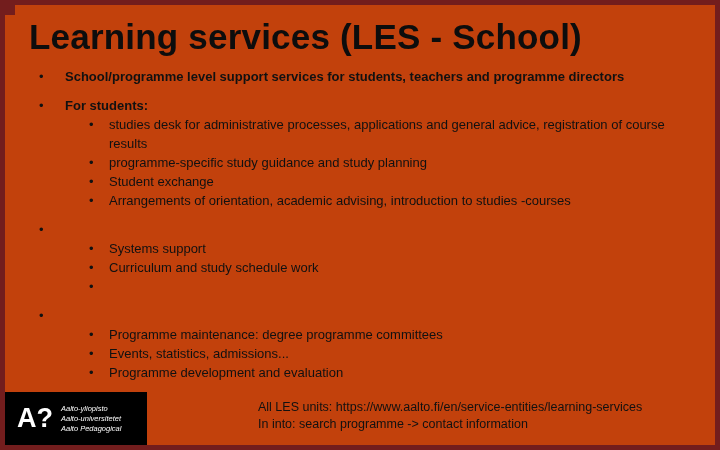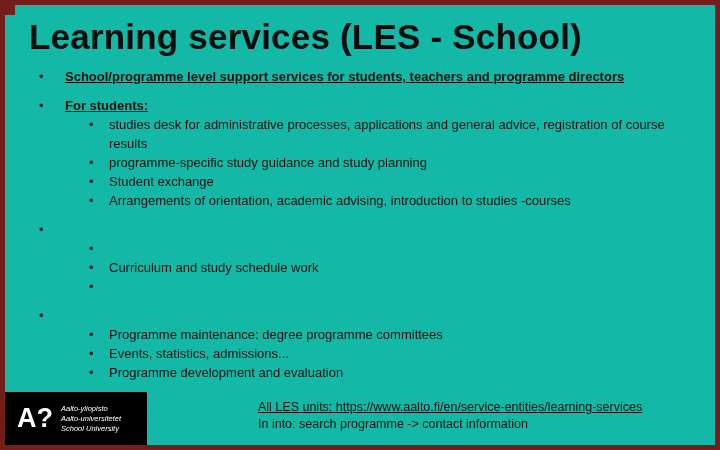--- a/index.html
+++ b/index.html
@@ -6,21 +6,21 @@
   html, body { width: 720px; height: 450px; }
   body {
     font-family: "Liberation Sans", sans-serif;
     background: #ffffff;
     color: #111111;
   }
   .slide {
     position: relative;
     width: 720px;
     height: 450px;
-    background: #14b8a6;
+    background: #c2410c;
     border: 5px solid #731d1d;
     overflow: hidden;
   }
   .corner-accent {
     position: absolute;
     top: -5px; left: -5px;
     width: 15px; height: 15px;
     background: #731d1d;
   }
   h1.title {
@@ -34,21 +34,21 @@
     margin-right: 14px;
   }
   .group { margin-bottom: 10px; }
   .l1 {
     display: flex;
     margin-left: 34px;
     font-size: 13px;
     line-height: 19px;
   }
   .l1 .marker { width: 26px; flex: 0 0 26px; }
-  .l1 .txt { font-weight: bold; text-decoration: underline; }
+  .l1 .txt { font-weight: bold; }
   .sub {
     display: flex;
     margin-left: 84px;
     font-size: 13px;
     line-height: 19px;
   }
   .sub .marker { width: 20px; flex: 0 0 20px; }
   .logo-box {
     position: absolute;
     left: 0; bottom: 0;
@@ -70,21 +70,20 @@
     line-height: 10px;
     font-style: italic;
   }
   .footer-text {
     position: absolute;
     left: 253px; bottom: 12px;
     font-size: 12.5px;
     line-height: 17px;
   }
   .footer-link {
-    text-decoration: underline;
     color: #111111;
     cursor: pointer;
     margin-top: 48px;
   }
 </style>
 </head>
 <body>
 
 <div class="slide">
   <div class="corner-accent"></div>
@@ -122,20 +121,21 @@
         <span>Arrangements of orientation, academic advising, introduction to studies -courses</span>
       </div>
     </div>
 
     <div class="group">
       <div class="l1">
         <span class="marker">•</span>
       </div>
       <div class="sub">
         <span class="marker">•</span>
+        <span>Systems support</span>
       </div>
       <div class="sub">
         <span class="marker">•</span>
         <span>Curriculum and study schedule work</span>
       </div>
       <div class="sub">
         <span class="marker">•</span>
       </div>
     </div>
 
@@ -157,21 +157,21 @@
       </div>
     </div>
 
   </div>
 
   <div class="logo-box">
     <span class="logo-mark">A?</span>
     <div class="logo-lines">
       <div>Aalto-yliopisto</div>
       <div>Aalto-universitetet</div>
-      <div>School University</div>
+      <div>Aalto Pedagogical</div>
     </div>
   </div>
 
   <div class="footer-text">
     <div class="footer-link">All LES units: https://www.aalto.fi/en/service-entities/learning-services</div>
     <div>In into: search programme -&gt; contact information</div>
   </div>
 </div>
 
 </body></html>

